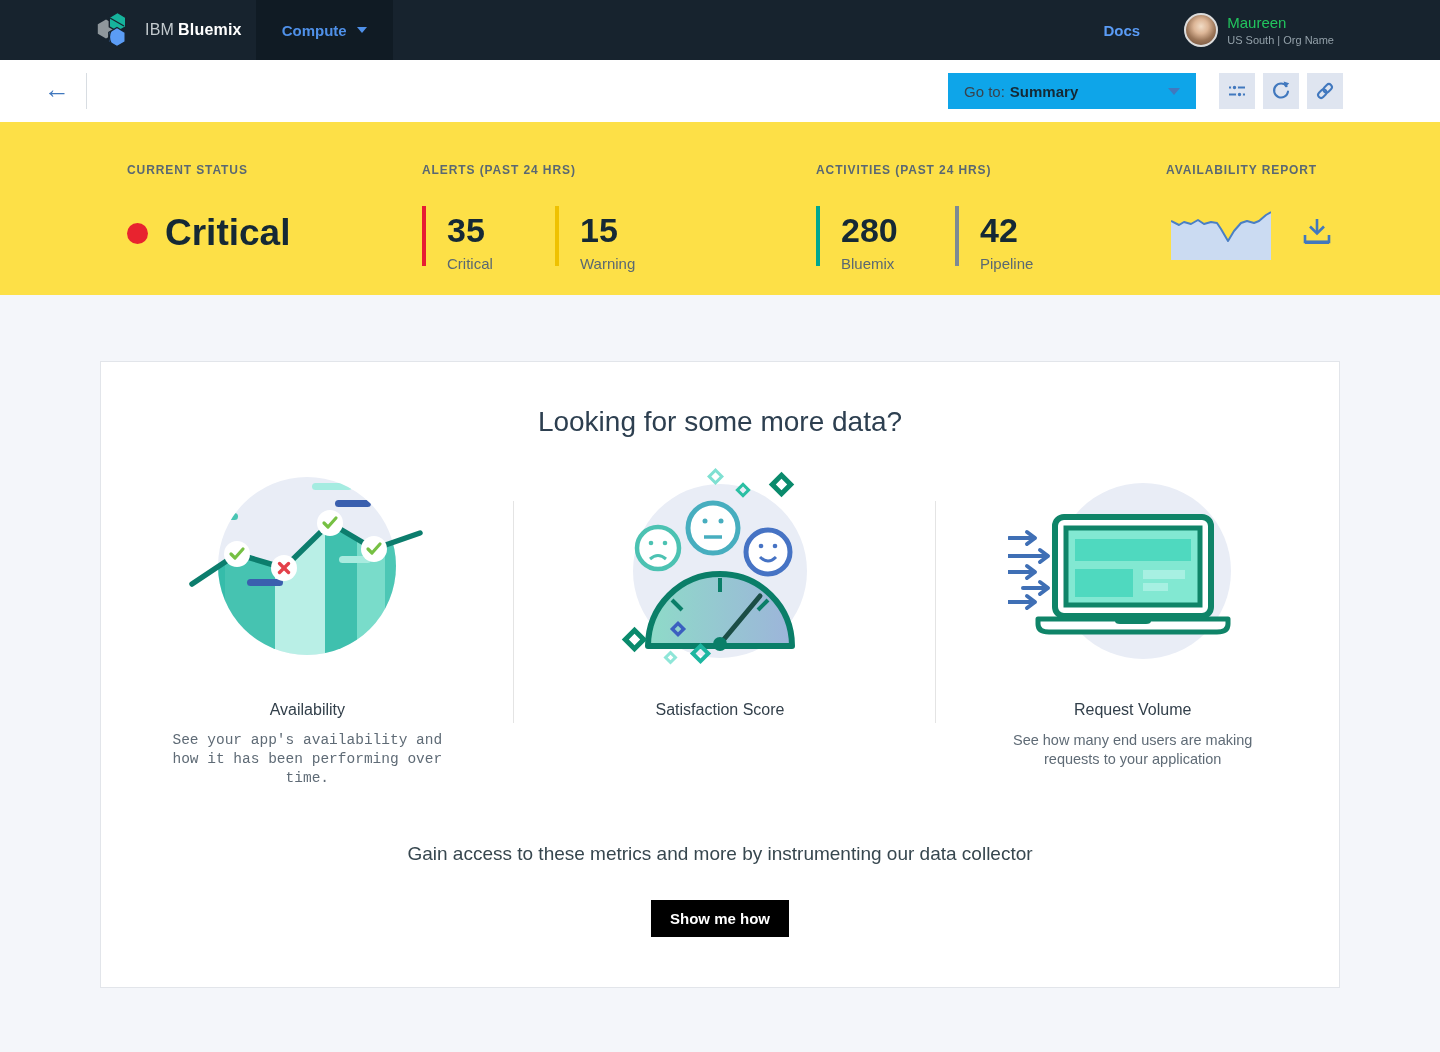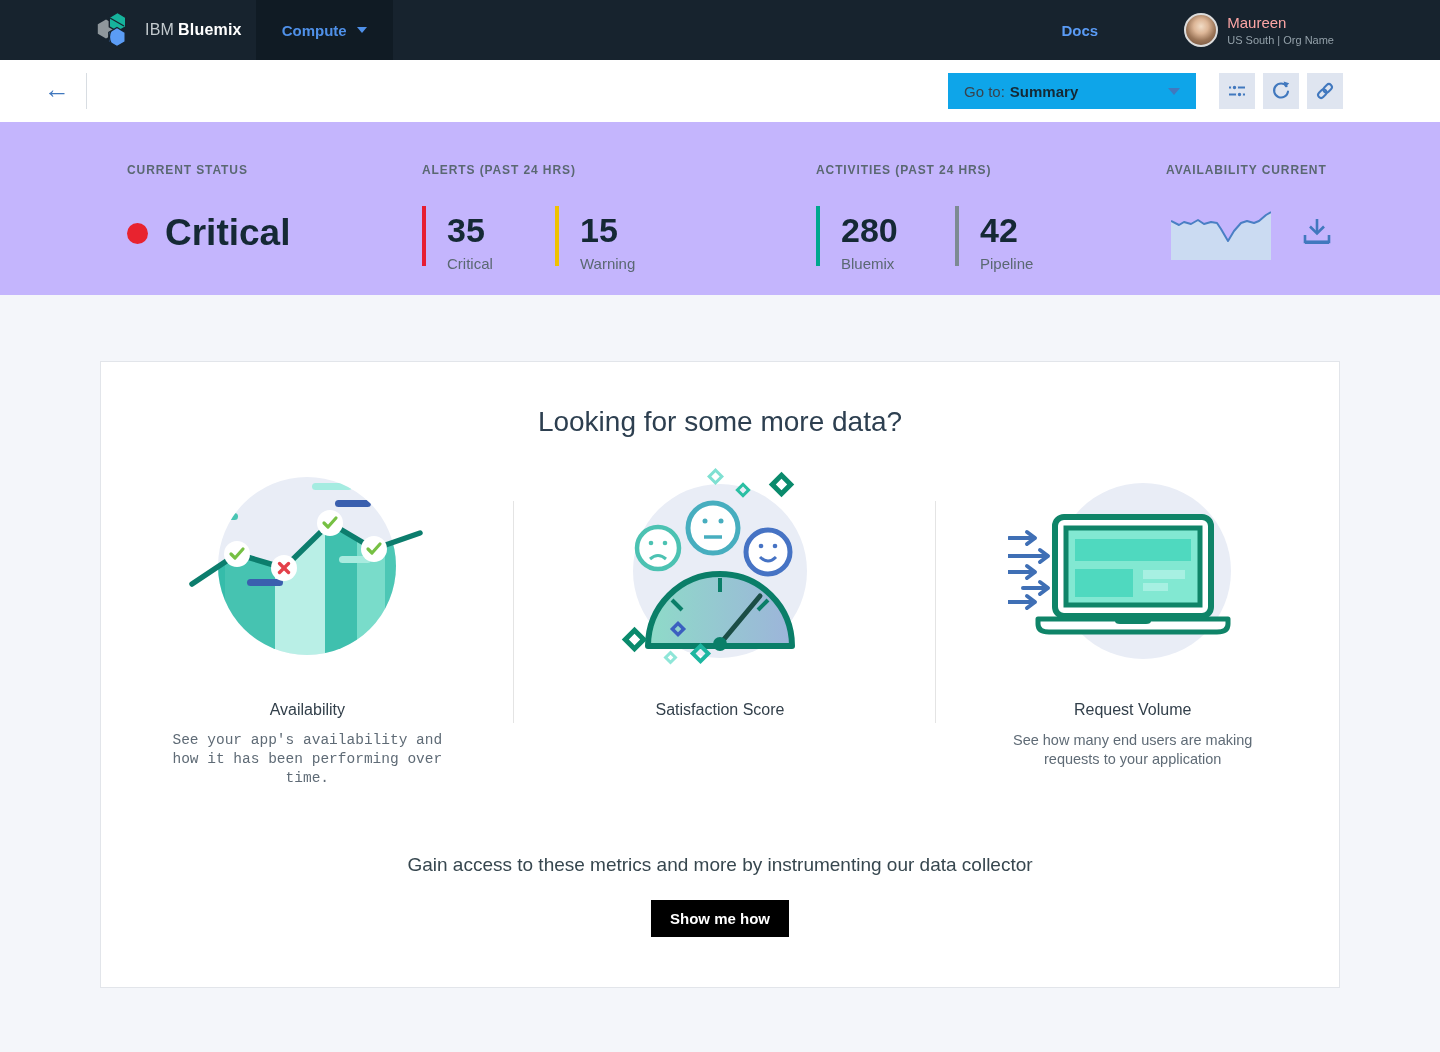--- a/index.html
+++ b/index.html
@@ -7,42 +7,42 @@
   body { font-family:"Liberation Sans",sans-serif; background:#f4f6fa; position:relative; overflow:hidden; }
 
   
   .navbar { position:absolute; top:0; left:0; width:1440px; height:60px; background:#17232e; display:flex; align-items:center; }
   .brand { display:flex; align-items:center; margin-left:95px; }
   .brand-logo { width:38px; height:42px; }
   .brand-text { font-size:16px; color:#c3cace; margin-left:12px; letter-spacing:.2px; }
   .brand-text b { color:#ffffff; margin-left:4px; font-weight:bold; }
   .nav-menu { height:60px; margin-left:14px; padding:0 26px; background:#101b24; display:flex; align-items:center; color:#4f90e8; font-weight:bold; font-size:15px; cursor:pointer; }
   .nav-menu .caret { margin-left:10px; width:0; height:0; border-left:5px solid transparent; border-right:5px solid transparent; border-top:6px solid #4f90e8; }
-  .nav-right { margin-left:auto; display:flex; align-items:center; margin-right:106px;gap:42px; }
+  .nav-right { margin-left:auto; display:flex; align-items:center; margin-right:106px; }
   .docs { color:#5a9bf5; font-weight:bold; font-size:15px; margin-right:44px; cursor:pointer; }
   .user { display:flex; align-items:center; cursor:pointer; }
   .avatar { width:34px; height:34px; border-radius:50%; border:2px solid #dcdcdc;
             background: radial-gradient(circle at 50% 38%, #f1dcc6 0%, #ddb697 30%, #9a7457 60%, #6b4b38 100%); }
   .user-info { margin-left:9px; }
-  .user-name { color:#fca5a5; font-size:15px; }
+  .user-name { color:#22c55e; font-size:15px; }
   .user-org { color:#93a0a9; font-size:11px; margin-top:3px; }
 
   
   .titlebar { position:absolute; top:60px; left:0; width:1440px; height:62px; background:#ffffff; }
   .back-btn { position:absolute; left:44px; top:14px; font-size:26px; color:#4178be; background:none; border:none; cursor:pointer; font-family:inherit; line-height:1.2; }
   .t-divider { position:absolute; left:86px; top:13px; width:1px; height:36px; background:#d8dde2; }
   .page-title { position:absolute; left:103px; top:16px; font-size:23px; color:#39434d; font-weight:normal; }
   .goto { position:absolute; left:948px; top:13px; width:248px; height:36px; background:#0ea5e9; display:flex; align-items:center; padding:0 16px; font-size:15px; color:#39434d; cursor:pointer; }
   .goto b { color:#152935; margin-left:5px; }
   .goto .caret { margin-left:auto; width:0; height:0; border-left:6px solid transparent; border-right:6px solid transparent; border-top:7px solid #4178be; }
   .iconbtn { position:absolute; top:13px; width:36px; height:36px; background:#dfe5f0; border:none; display:flex; align-items:center; justify-content:center; cursor:pointer; }
   .iconbtn.b1 { left:1219px; } .iconbtn.b2 { left:1263px; } .iconbtn.b3 { left:1307px; }
 
   
-  .statusband { position:absolute; top:122px; left:0; width:1440px; height:173px; background:#c4b5fd; }
+  .statusband { position:absolute; top:122px; left:0; width:1440px; height:173px; background:#fde047; }
   .s-label { position:absolute; top:41px; font-size:12px; font-weight:bold; letter-spacing:.9px; color:#5a6872; }
   .status-row { position:absolute; left:127px; top:90px; display:flex; align-items:center; }
   .status-dot { width:21px; height:21px; border-radius:50%; }
   .status-value { font-size:37px; font-weight:bold; color:#152935; margin-left:17px; }
   .metric { position:absolute; top:84px; display:flex; }
   .m-bar { width:4px; height:60px; }
   .m-body { margin-left:21px; }
   .m-num { font-size:34px; font-weight:bold; color:#152935; line-height:1;margin-top:7px; }
   .m-name { font-size:15px; color:#5a6872; margin-top:8px; }
   .spark { position:absolute; left:1171px; top:86px; }
@@ -53,21 +53,21 @@
   .card-heading { position:absolute; top:44px; width:100%; text-align:center; font-size:28px; font-weight:300; color:#2d3f50; }
   .features-row { position:absolute; top:106px; left:0; width:100%; display:flex; }
   .feature { flex:1; display:flex; flex-direction:column; align-items:center; }
   .feature-title { font-size:16px; color:#323f4a; margin-top:28px; }
   .feature-desc { font-size:14.5px; color:#5f6b76; line-height:1.3; text-align:center; margin-top:12px; }
   .feature:nth-child(1) .feature-desc { max-width:290px;font-family:Liberation Mono, monospace; }
   .feature:nth-child(2) .feature-desc { max-width:305px; }
   .feature:nth-child(3) .feature-desc { max-width:270px; }
   .v-divider { position:absolute; top:139px; width:1px; height:222px; background:#e4e4e4; }
   .v-divider.d1 { left:412px; } .v-divider.d2 { left:834px; }
-  .cta-text { position:absolute; top:492px; width:100%; text-align:center; font-size:19px; color:#37474f; }
+  .cta-text { position:absolute; top:481px; width:100%; text-align:center; font-size:19px; color:#37474f; }
   .cta-btn { position:absolute; top:538px; left:50%; transform:translateX(-50%); background:#000000; color:#ffffff; border:none; font-family:inherit; font-weight:bold; font-size:15px; padding:0 19px; height:37px; cursor:pointer; }
 </style>
 </head>
 <body>
 
 <div class="navbar">
   <div class="brand">
     <svg class="brand-logo" viewBox="0 0 38 42">
       <polygon points="11,10.5 19.2,15.3 19.2,24.8 11,29.5 2.8,24.8 2.8,15.3" fill="#8f979c"></polygon>
       <polygon points="22.5,3.5 30.7,8.3 30.7,17.8 22.5,22.5 14.3,17.8 14.3,8.3" fill="#16b39c" stroke="#17232e" stroke-width="1.4"></polygon>
@@ -122,21 +122,21 @@
         <rect x="10" y="8" width="9.5" height="6" rx="3"></rect>
       </g>
     </svg>
   </button>
 </div>
 
 <div class="statusband">
   <div class="s-label" style="left:127px">CURRENT STATUS</div>
   <div class="s-label" style="left:422px">ALERTS (PAST 24 HRS)</div>
   <div class="s-label" style="left:816px">ACTIVITIES (PAST 24 HRS)</div>
-  <div class="s-label" style="left:1166px">AVAILABILITY CURRENT</div>
+  <div class="s-label" style="left:1166px">AVAILABILITY REPORT</div>
 
   <div class="status-row">
     <span class="status-dot" style="background: rgb(232, 35, 47);"></span>
     <span class="status-value">Critical</span>
   </div>
 
   <div class="metric" style="left:422px">
     <div class="m-bar" style="background: rgb(231, 29, 50);"></div>
     <div class="m-body">
       <div class="m-num">35</div>

